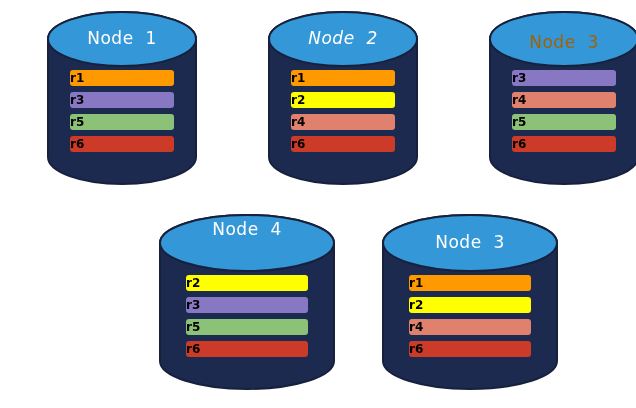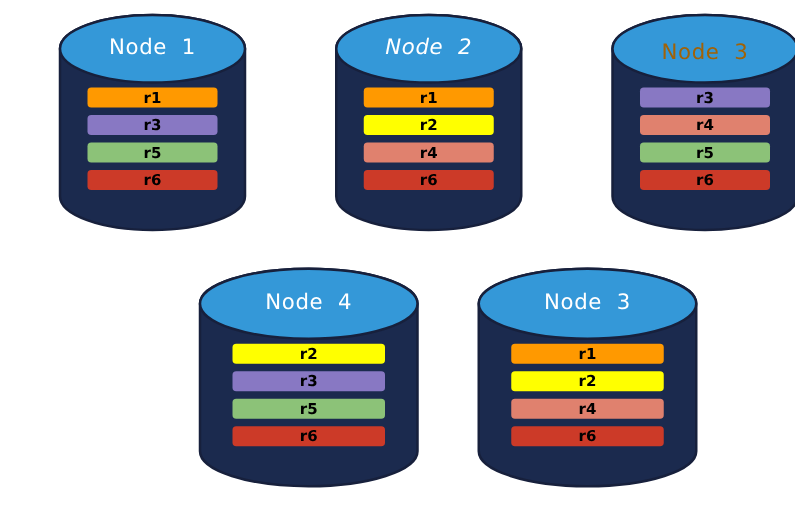--- a/index.html
+++ b/index.html
@@ -42,21 +42,20 @@
     position: absolute;
     left: 0;
     width: 100%;
     display: flex;
     flex-direction: column;
   }
   .replica {
     position: relative;
     height: 16px;
     border-radius: 3px;
-    text-align: center;
     color: #000000;
     font-size: 12px;
     font-weight: bold;
     line-height: 16px;
     font-family: "DejaVu Sans", sans-serif;
     box-sizing: border-box;
   }
 </style>
 </head>
 <body>
@@ -99,21 +98,21 @@
         <div class="replica" style="background: rgb(224, 129, 110); color: rgb(0, 0, 0);">r4</div>
         <div class="replica" style="background: rgb(140, 194, 120); color: rgb(0, 0, 0);">r5</div>
         <div class="replica" style="background: rgb(204, 58, 40); color: rgb(0, 0, 0);">r6</div>
       </div>
     </div>
     <div class="node" style="left: 122px; top: 213px; width: 178px; height: 178px;">
       <svg class="cyl-svg" width="178" height="178" viewBox="0 0 178 178">
         <path d="M 2 30 L 2 148 A 87 28 0 0 0 176 148 L 176 30 A 87 28 0 0 0 2 30 Z" fill="#1B2A4E" stroke="#17203C" stroke-width="2"></path>
         <ellipse cx="89" cy="30" rx="87" ry="28" fill="#3498D8" stroke="#17203C" stroke-width="2"></ellipse>
       </svg>
-      <div class="node-label" style="top: 19px; color: rgb(255, 255, 255);">Node  4</div>
+      <div class="node-label" style="top: 6px; color: rgb(255, 255, 255);">Node  4</div>
       <div class="replica-stack" style="top: 62px; gap: 6px; padding-left: 28px; padding-right: 28px; box-sizing: border-box;">
         <div class="replica" style="background: rgb(255, 255, 0); color: rgb(0, 0, 0);">r2</div>
         <div class="replica" style="background: rgb(136, 120, 195); color: rgb(0, 0, 0);">r3</div>
         <div class="replica" style="background: rgb(140, 194, 120); color: rgb(0, 0, 0);">r5</div>
         <div class="replica" style="background: rgb(204, 58, 40); color: rgb(0, 0, 0);">r6</div>
       </div>
     </div>
     <div class="node" style="left: 345px; top: 213px; width: 178px; height: 178px;">
       <svg class="cyl-svg" width="178" height="178" viewBox="0 0 178 178">
         <path d="M 2 30 L 2 148 A 87 28 0 0 0 176 148 L 176 30 A 87 28 0 0 0 2 30 Z" fill="#1B2A4E" stroke="#17203C" stroke-width="2"></path>

